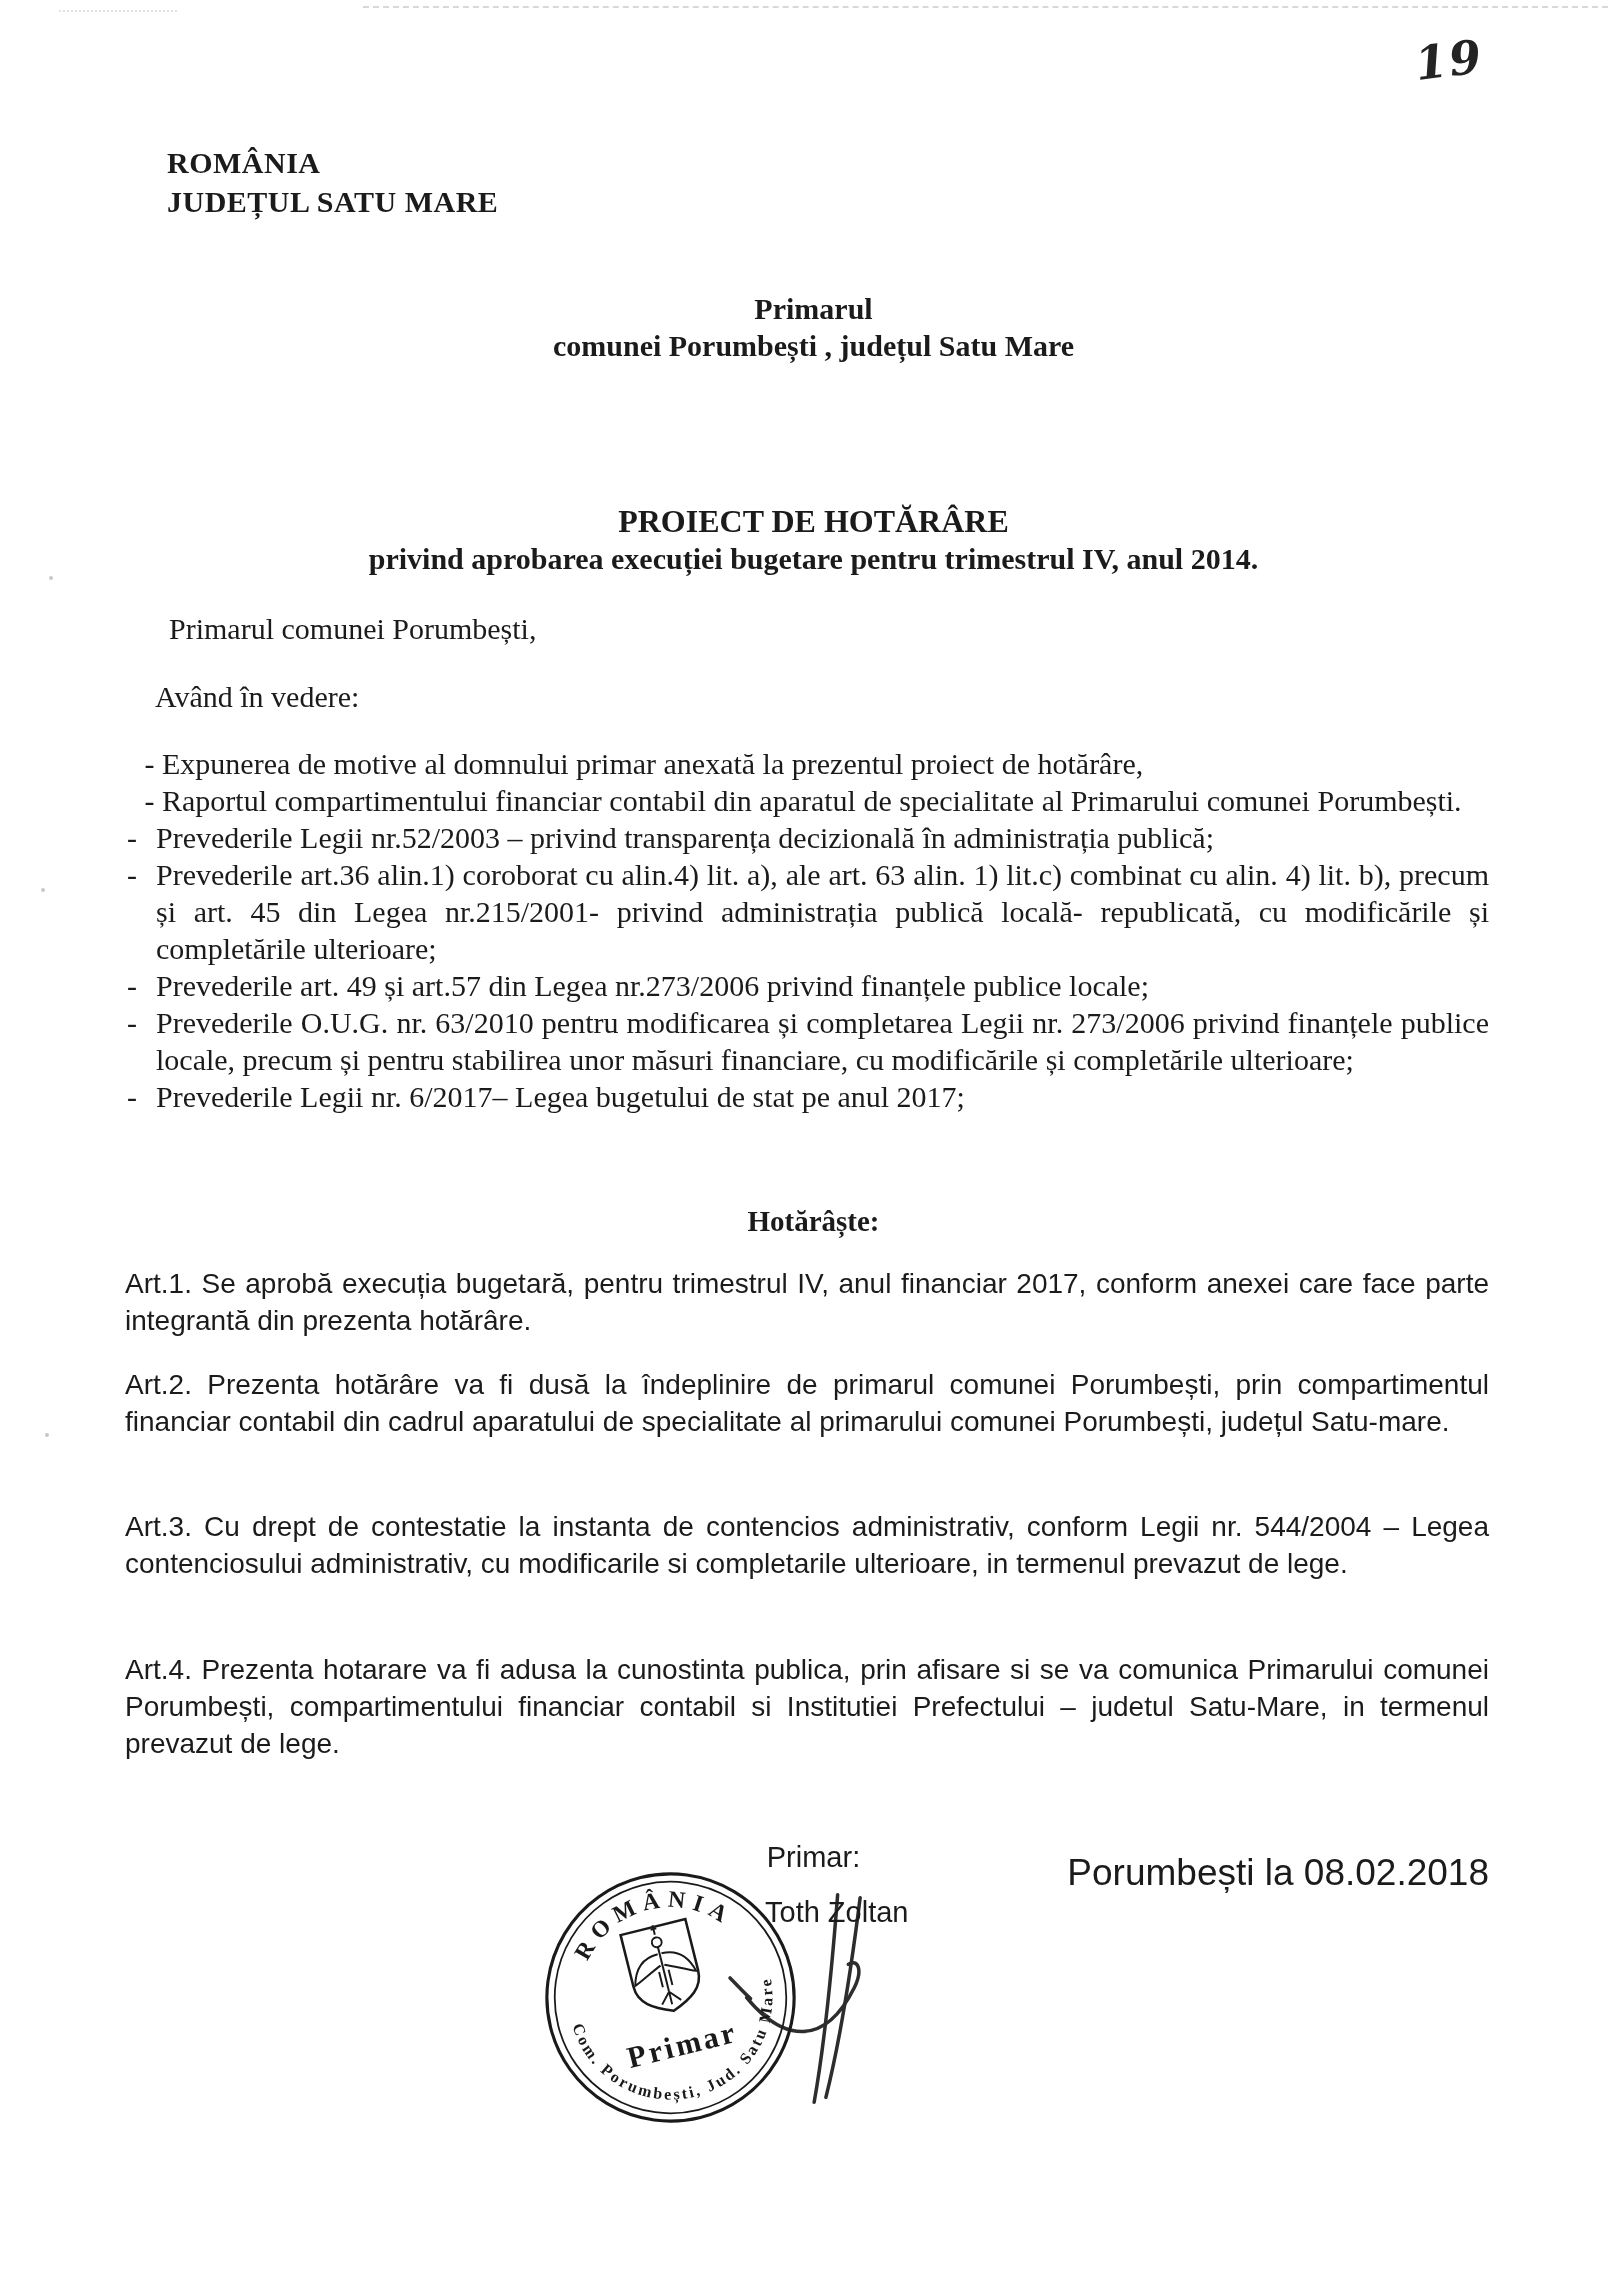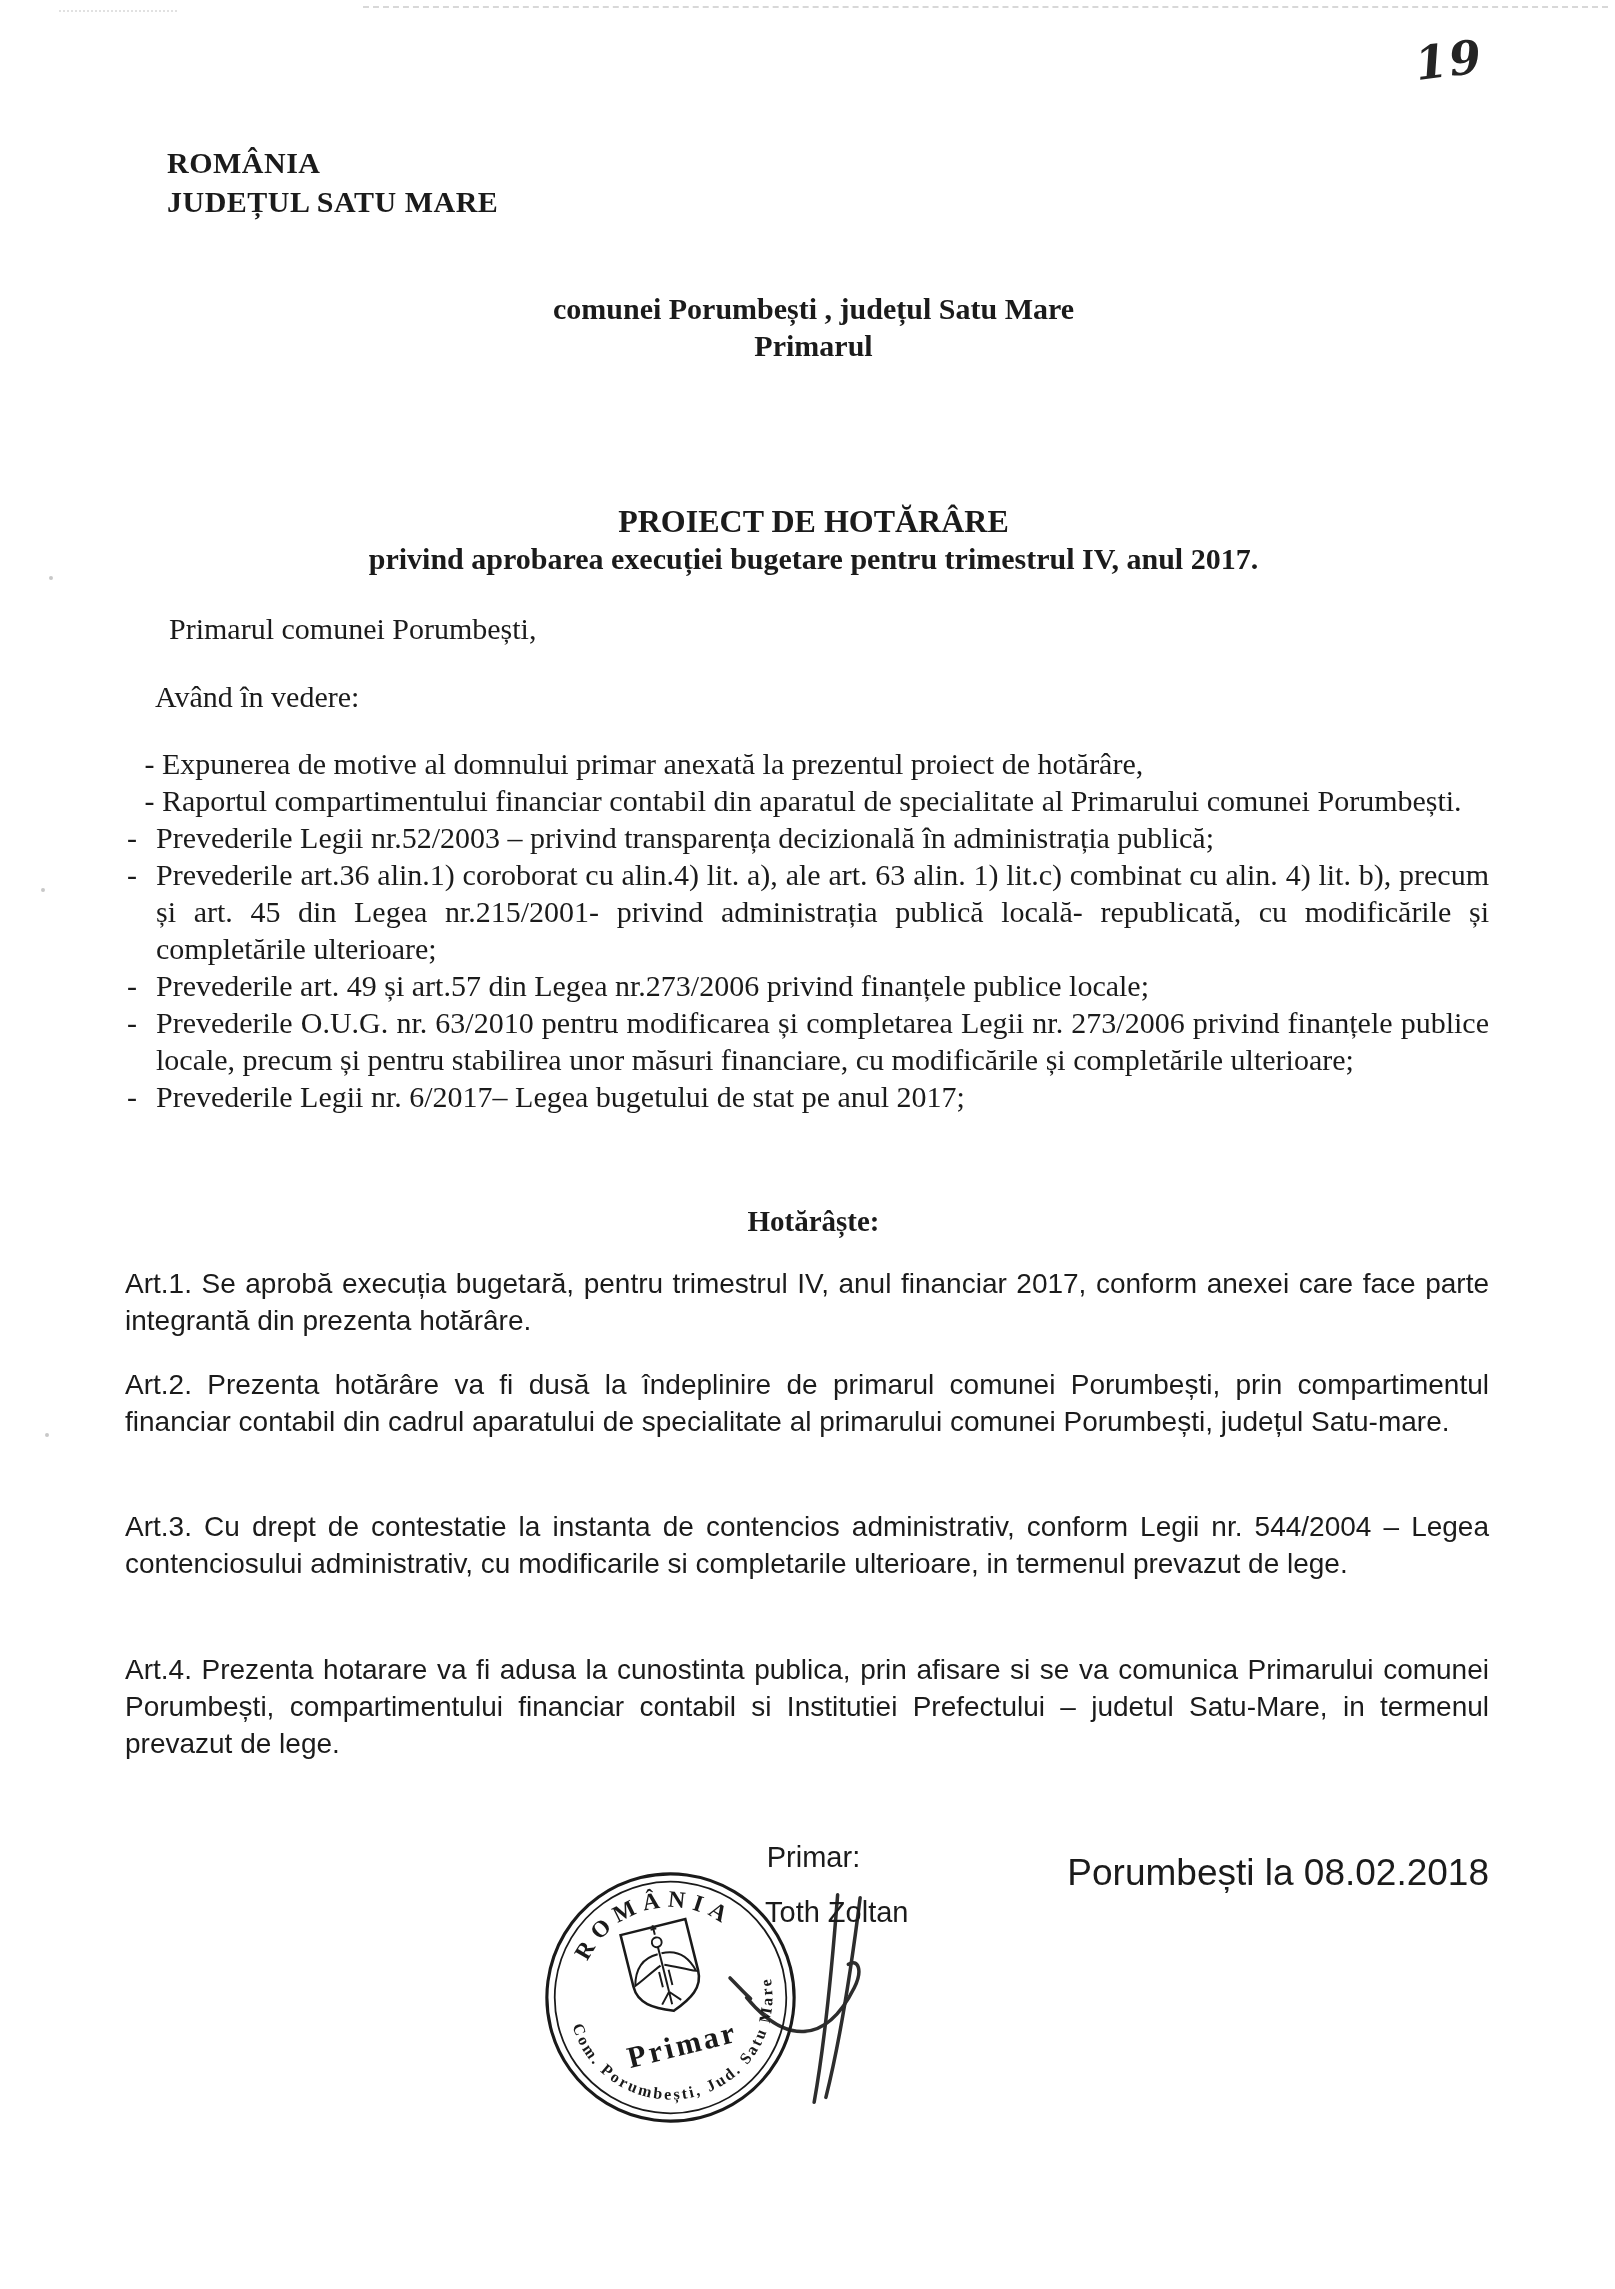--- a/index.html
+++ b/index.html
@@ -96,28 +96,28 @@
   <div class="speck" style="left:45px;top:1433px;"></div>
 
   <div class="page-number">19</div>
 
   <div class="header-block">
     <div>ROMÂNIA</div>
     <div>JUDEȚUL SATU MARE</div>
   </div>
 
   <div class="issuer-block">
+    <div>Primarul</div>
     <div>comunei Porumbești , județul Satu Mare</div>
-    <div>Primarul</div>
   </div>
 
 
   <div class="title-block">
     <div class="title-line1">PROIECT DE HOTĂRÂRE</div>
-    <div class="title-line2">privind  aprobarea execuției bugetare pentru trimestrul IV, anul 2017.</div>
+    <div class="title-line2">privind  aprobarea execuției bugetare pentru trimestrul IV, anul 2014.</div>
   </div>
 
   <div class="intro-1">Primarul comunei Porumbești,</div>
   <div class="intro-2">Având în vedere:</div>
 
   <div class="considerations">
     <div class="consideration near">
       <span class="marker">-</span>
       <span class="ctext">Expunerea de motive al domnului primar anexată la prezentul proiect de hotărâre,</span>
     </div>

